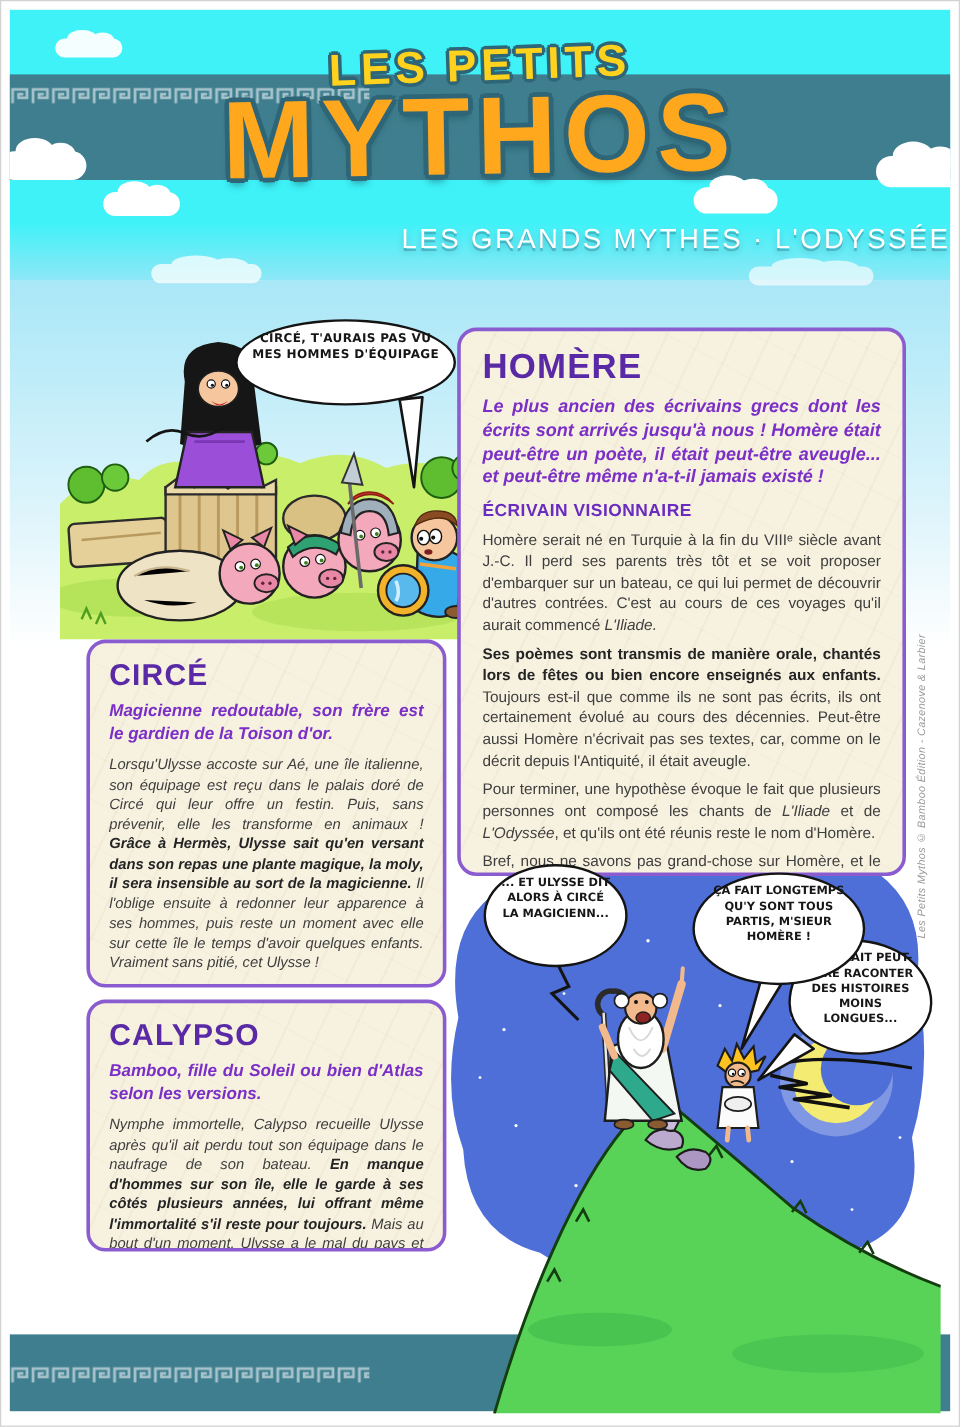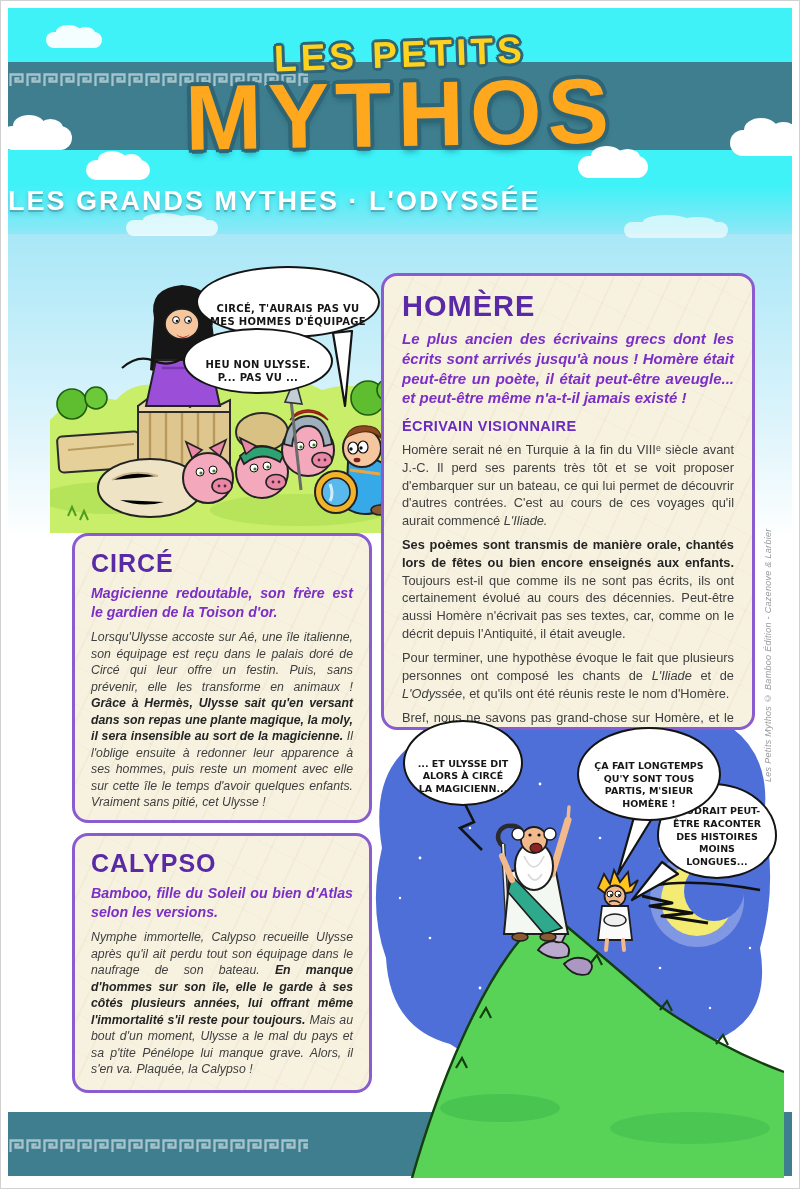--- a/index.html
+++ b/index.html
@@ -44,50 +44,50 @@
     text-shadow:-3px 0 #2E6577,3px 0 #2E6577,0 -3px #2E6577,0 3px #2E6577,
       -2px -2px #2E6577,2px -2px #2E6577,-2px 2px #2E6577,2px 2px #2E6577;
   }
   .logo-line2{
     font-weight:900;font-size:92px;line-height:.92;letter-spacing:6px;color:#FFA81E;
     transform:rotate(-1deg);margin-top:-4px;
     text-shadow:-4px 0 #2E6577,4px 0 #2E6577,0 -4px #2E6577,0 4px #2E6577,
       -3px -3px #2E6577,3px -3px #2E6577,-3px 3px #2E6577,3px 3px #2E6577,
       0 6px 6px rgba(20,70,85,.45);
   }
-  .subtitle{position:absolute;left:0;right:0;top:178px;text-align:left;z-index:3;
-    font-weight:700;font-size:27px;letter-spacing:2px;color:#ffffff;
+  .subtitle{position:absolute;left:0;right:0;top:178px;text-align:right;z-index:3;
+    font-weight:400;font-size:23px;letter-spacing:2px;color:#ffffff;
     text-shadow:0 2px 0 rgba(46,101,119,.35),0 3px 5px rgba(46,101,119,.3);}
 
   
   .scene-circe{position:absolute;left:42px;top:240px;width:345px;height:285px;z-index:2;}
   .scene-night{position:absolute;left:352px;top:680px;width:424px;height:490px;z-index:3;}
 
   
   .bubble{position:absolute;background:#ffffff;border:2.5px solid #141414;
-    display:flex;align-items:flex-end;justify-content:center;text-align:center;
+    display:flex;align-items:flex-start;justify-content:center;text-align:center;
     font-family:"DejaVu Sans",sans-serif;font-weight:700;color:#161616;z-index:6;
     padding:8px 12px;box-sizing:border-box;}
   .bubble.ellipse{border-radius:50%;}
   .bubble.roundy{border-radius:46% 54% 50% 50% / 55% 55% 45% 45%;}
   .b-top1{left:188px;top:258px;width:184px;height:72px;font-size:10px;line-height:1.3;letter-spacing:.3px;}
   .b-top2{left:175px;top:320px;width:150px;height:66px;font-size:10px;line-height:1.3;letter-spacing:.3px;}
   .b-n1{left:395px;top:712px;width:120px;height:86px;font-size:9.5px;line-height:1.35;}
   .b-n2{left:569px;top:719px;width:144px;height:94px;font-size:9.5px;line-height:1.35;}
   .b-n3{left:649px;top:775px;width:120px;height:96px;font-size:9.5px;line-height:1.35;}
   .tail-svg{position:absolute;z-index:5;}
 
   
   .panel{position:absolute;box-sizing:border-box;background:#F7F2E0;
     background-image:repeating-linear-gradient(115deg,rgba(168,148,108,.07) 0 2px,transparent 2px 26px),
       repeating-linear-gradient(28deg,rgba(168,148,108,.05) 0 1px,transparent 1px 34px);
     border:3px solid #8A5CCF;border-radius:16px;z-index:4;overflow:hidden;}
   .panel-homere{left:373px;top:265px;width:374px;height:457px;padding:14px 18px 10px;}
   .panel-circe{left:64px;top:525px;width:300px;height:290px;padding:13px 16px 2px;}
-  .panel-calypso{left:64px;top:825px;width:300px;height:260px;padding:13px 16px 8px;}
+  .panel-calypso{left:64px;top:825px;width:300px;height:210px;padding:13px 16px 8px;}
   .panel-title{margin:0;color:#5A2AA6;font-weight:900;letter-spacing:1px;}
   .panel-homere .panel-title{font-size:29px;}
   .panel-circe .panel-title,.panel-calypso .panel-title{font-size:25px;}
   .panel-lead{margin:6px 0 0;color:#7B2FC6;font-weight:800;font-size:15px;line-height:1.32;text-align:justify;font-style:italic;}
   .panel-circe .panel-lead,.panel-calypso .panel-lead{font-size:14.2px;}
   .section-heading{margin:10px 0 3px;color:#6A2BC0;font-weight:800;font-size:14.5px;letter-spacing:.4px;}
   .body-p{margin:7px 0 0;color:#3E3E3E;font-size:12.8px;line-height:1.38;text-align:justify;}
   .panel-circe .body-p,.panel-calypso .body-p{font-size:12.3px;line-height:1.34;margin-top:8px;font-style:italic;}
   .body-p b{color:#242424;}
   .body-p i{font-style:italic;}
@@ -246,23 +246,20 @@
 
   <svg class="tail-svg" style="left:322px;top:322px" width="30" height="80">
     <polygon points="3,3 22,1 15,76" fill="#fff" stroke="#141414" stroke-width="2.2" stroke-linejoin="round"></polygon>
   </svg>
   <svg class="tail-svg" style="left:108px;top:340px" width="72" height="24">
     <path d="M70 8 q-16 12 -32 5 t-32 7" fill="none" stroke="#141414" stroke-width="2.2"></path>
   </svg>
 
   <div class="bubble ellipse b-top1">
     <span>CIRCÉ, T'AURAIS PAS VU MES HOMMES D'ÉQUIPAGE</span>
-  </div>
-  <div class="bubble ellipse b-top2">
-    <span>HEU NON ULYSSE. P... PAS VU ...</span>
   </div>
 
   <section class="panel panel-homere">
     <h2 class="panel-title">HOMÈRE</h2>
     <p class="panel-lead">Le plus ancien des écrivains grecs dont les écrits sont arrivés jusqu'à nous ! Homère était peut-être un poète, il était peut-être aveugle... et peut-être même n'a-t-il jamais existé !</p>
     <h3 class="section-heading">ÉCRIVAIN VISIONNAIRE</h3>
     <p class="body-p"><span>Homère serait né en Turquie à la fin du VIIIᵉ siècle avant J.-C. Il perd ses parents très tôt et se voit proposer d'embarquer sur un bateau, ce qui lui permet de découvrir d'autres contrées. C'est au cours de ces voyages qu'il aurait commencé </span><i>L'Iliade.</i></p>
     <p class="body-p"><b>Ses poèmes sont transmis de manière orale, chantés lors de fêtes ou bien encore enseignés aux enfants.</b><span> Toujours est-il que comme ils ne sont pas écrits, ils ont certainement évolué au cours des décennies. Peut-être aussi Homère n'écrivait pas ses textes, car, comme on le décrit depuis l'Antiquité, il était aveugle.</span></p>
     <p class="body-p"><span>Pour terminer, une hypothèse évoque le fait que plusieurs personnes ont composé les chants de </span><i>L'Iliade</i><span> et de </span><i>L'Odyssée</i><span>, et qu'ils ont été réunis reste le nom d'Homère.</span></p>
     <p class="body-p">Bref, nous ne savons pas grand-chose sur Homère, et le peu que nous savons est loin d'être sûr...</p>

